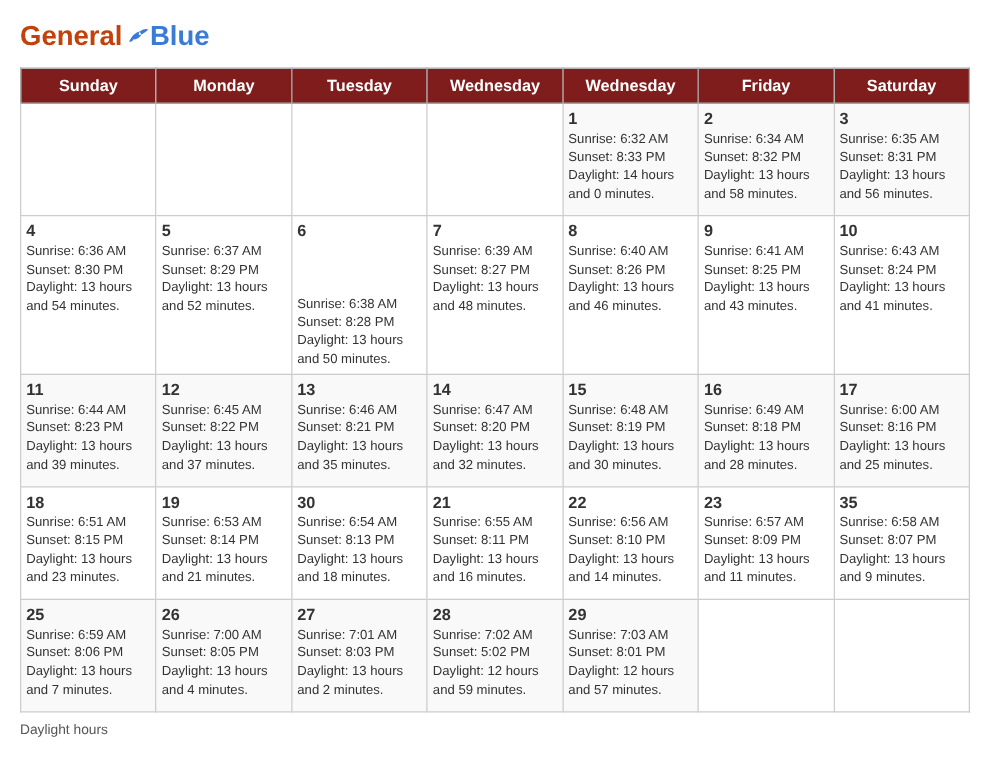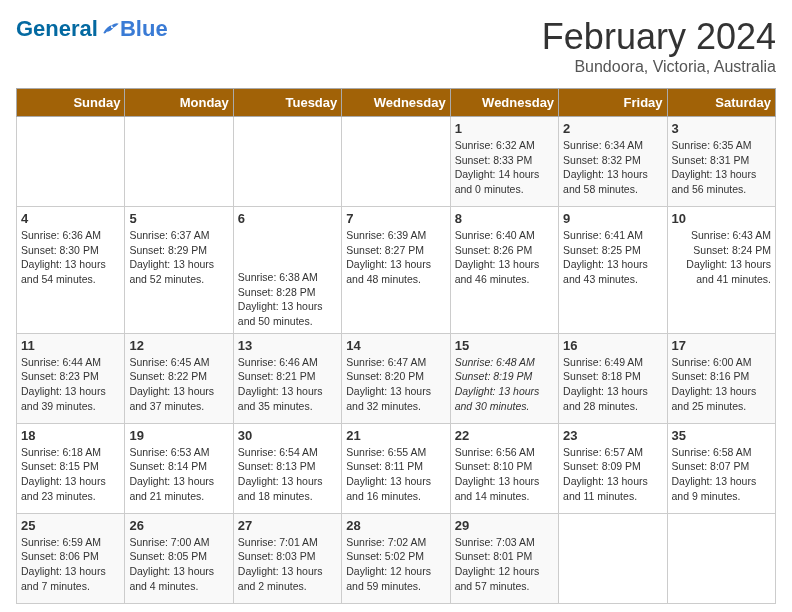--- a/index.html
+++ b/index.html
@@ -20,21 +20,21 @@
       display: flex;
       flex-direction: column;
       align-items: flex-start;
     }
     .logo-text {
       display: flex;
       align-items: center;
       font-size: 22px;
       font-weight: bold;
     }
-    .logo-general { color: #0369a1; }
+    .logo-general { color: #c2410c; }
     .logo-blue { color: #3a7bd5; }
     .logo-bird {
       width: 20px;
       height: 20px;
       margin-left: 2px;
     }
     .title-area {
       text-align: right;
     }
     .month-title {
@@ -45,26 +45,26 @@
     .location-title {
       font-size: 16px;
       color: #555;
     }
     table {
       width: 100%;
       border-collapse: collapse;
       table-layout: fixed;
     }
     thead tr th {
-      background-color: #a16207;
+      background-color: #7f1d1d;
       color: #fff;
       font-size: 13px;
       font-weight: bold;
       padding: 6px 4px;
-      text-align: right;
+      text-align: center;
       border: 1px solid #aaa;
     }
     tbody tr td {
       vertical-align: top;
       border: 1px solid #ccc;
       padding: 4px;
       height: 90px;
       background: #fff;
       font-size: 11px;
       color: #333;
@@ -99,24 +99,20 @@
   <div class="logo">
     <div class="logo-text">
       <span class="logo-general">General</span>
       <svg class="logo-bird" viewBox="0 0 30 24" xmlns="http://www.w3.org/2000/svg">
         <path d="M5,18 Q10,8 18,6 Q14,12 20,10 Q16,16 10,16 Q8,20 5,18Z" fill="#3a7bd5"></path>
         <path d="M18,6 Q24,2 28,4 Q24,8 20,10 Q18,8 18,6Z" fill="#3a7bd5"></path>
       </svg>
       <span class="logo-blue">Blue</span>
     </div>
   </div>
-  <div class="title-area">
-    <div class="month-title">February 2024</div>
-    <div class="location-title">Bundoora, Victoria, Australia</div>
-  </div>
 </div>
 
 <table>
   <thead>
     <tr id="thead-row">
     <th>Sunday</th>
         <th>Monday</th>
         <th>Tuesday</th>
         <th>Wednesday</th>
         <th>Wednesday</th>
@@ -190,21 +186,21 @@
         </td>
         <td>
           <span class="day-num">9</span>
           <div class="day-info" style="white-space: pre-line;">Sunrise: 6:41 AM
 Sunset: 8:25 PM
 Daylight: 13 hours
 and 43 minutes.</div>
         </td>
         <td>
           <span class="day-num">10</span>
-          <div class="day-info" style="white-space: pre-line; text-align: right;">Sunrise: 6:43 AM
+          <div class="day-info" style="white-space: pre-line;">Sunrise: 6:43 AM
 Sunset: 8:24 PM
 Daylight: 13 hours
 and 41 minutes.</div>
         </td>
       </tr>
       <tr>
         <td>
           <span class="day-num">11</span>
           <div class="day-info" style="white-space: pre-line;">Sunrise: 6:44 AM
 Sunset: 8:23 PM
@@ -227,21 +223,21 @@
         </td>
         <td>
           <span class="day-num">14</span>
           <div class="day-info" style="white-space: pre-line;">Sunrise: 6:47 AM
 Sunset: 8:20 PM
 Daylight: 13 hours
 and 32 minutes.</div>
         </td>
         <td>
           <span class="day-num">15</span>
-          <div class="day-info" style="white-space: pre-line; font-style: italic;">Sunrise: 6:48 AM
+          <div class="day-info" style="white-space: pre-line;">Sunrise: 6:48 AM
 Sunset: 8:19 PM
 Daylight: 13 hours
 and 30 minutes.</div>
         </td>
         <td>
           <span class="day-num">16</span>
           <div class="day-info" style="white-space: pre-line;">Sunrise: 6:49 AM
 Sunset: 8:18 PM
 Daylight: 13 hours
 and 28 minutes.</div>
@@ -250,21 +246,21 @@
           <span class="day-num">17</span>
           <div class="day-info" style="white-space: pre-line;">Sunrise: 6:00 AM
 Sunset: 8:16 PM
 Daylight: 13 hours
 and 25 minutes.</div>
         </td>
       </tr>
       <tr>
         <td>
           <span class="day-num">18</span>
-          <div class="day-info" style="white-space: pre-line;">Sunrise: 6:18 AM
+          <div class="day-info" style="white-space: pre-line;">Sunrise: 6:51 AM
 Sunset: 8:15 PM
 Daylight: 13 hours
 and 23 minutes.</div>
         </td>
         <td>
           <span class="day-num">19</span>
           <div class="day-info" style="white-space: pre-line;">Sunrise: 6:53 AM
 Sunset: 8:14 PM
 Daylight: 13 hours
 and 21 minutes.</div>

